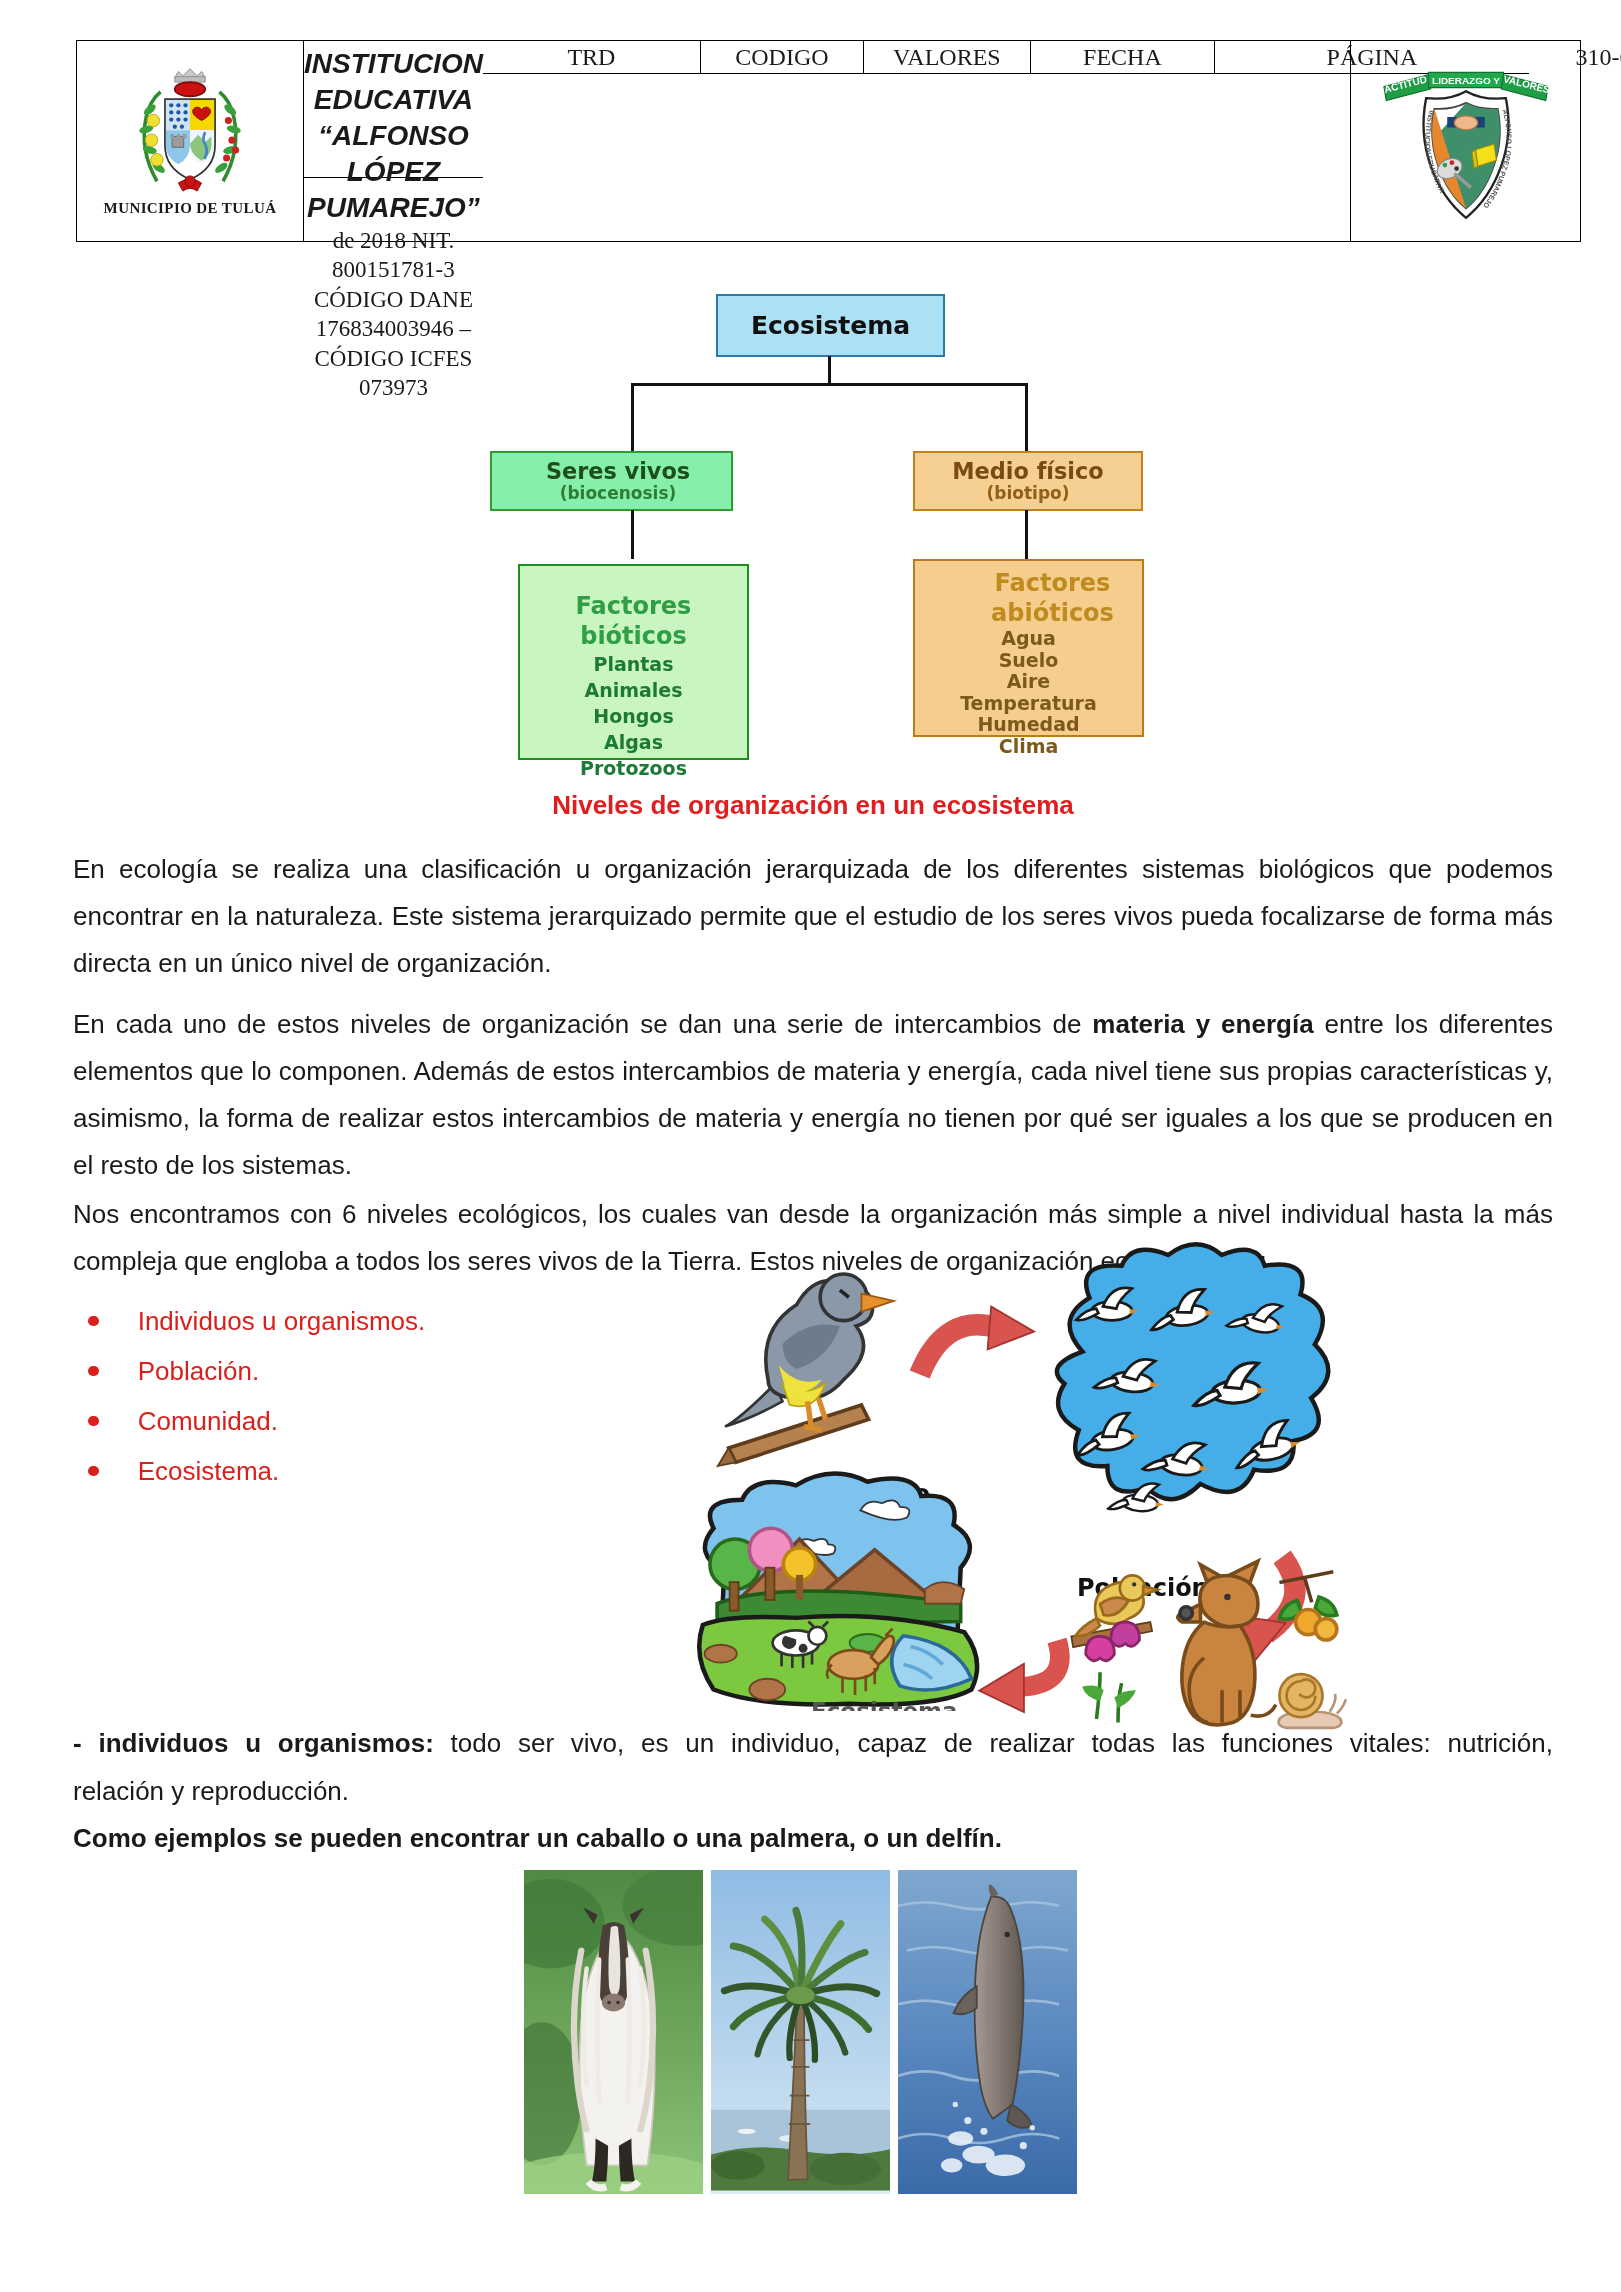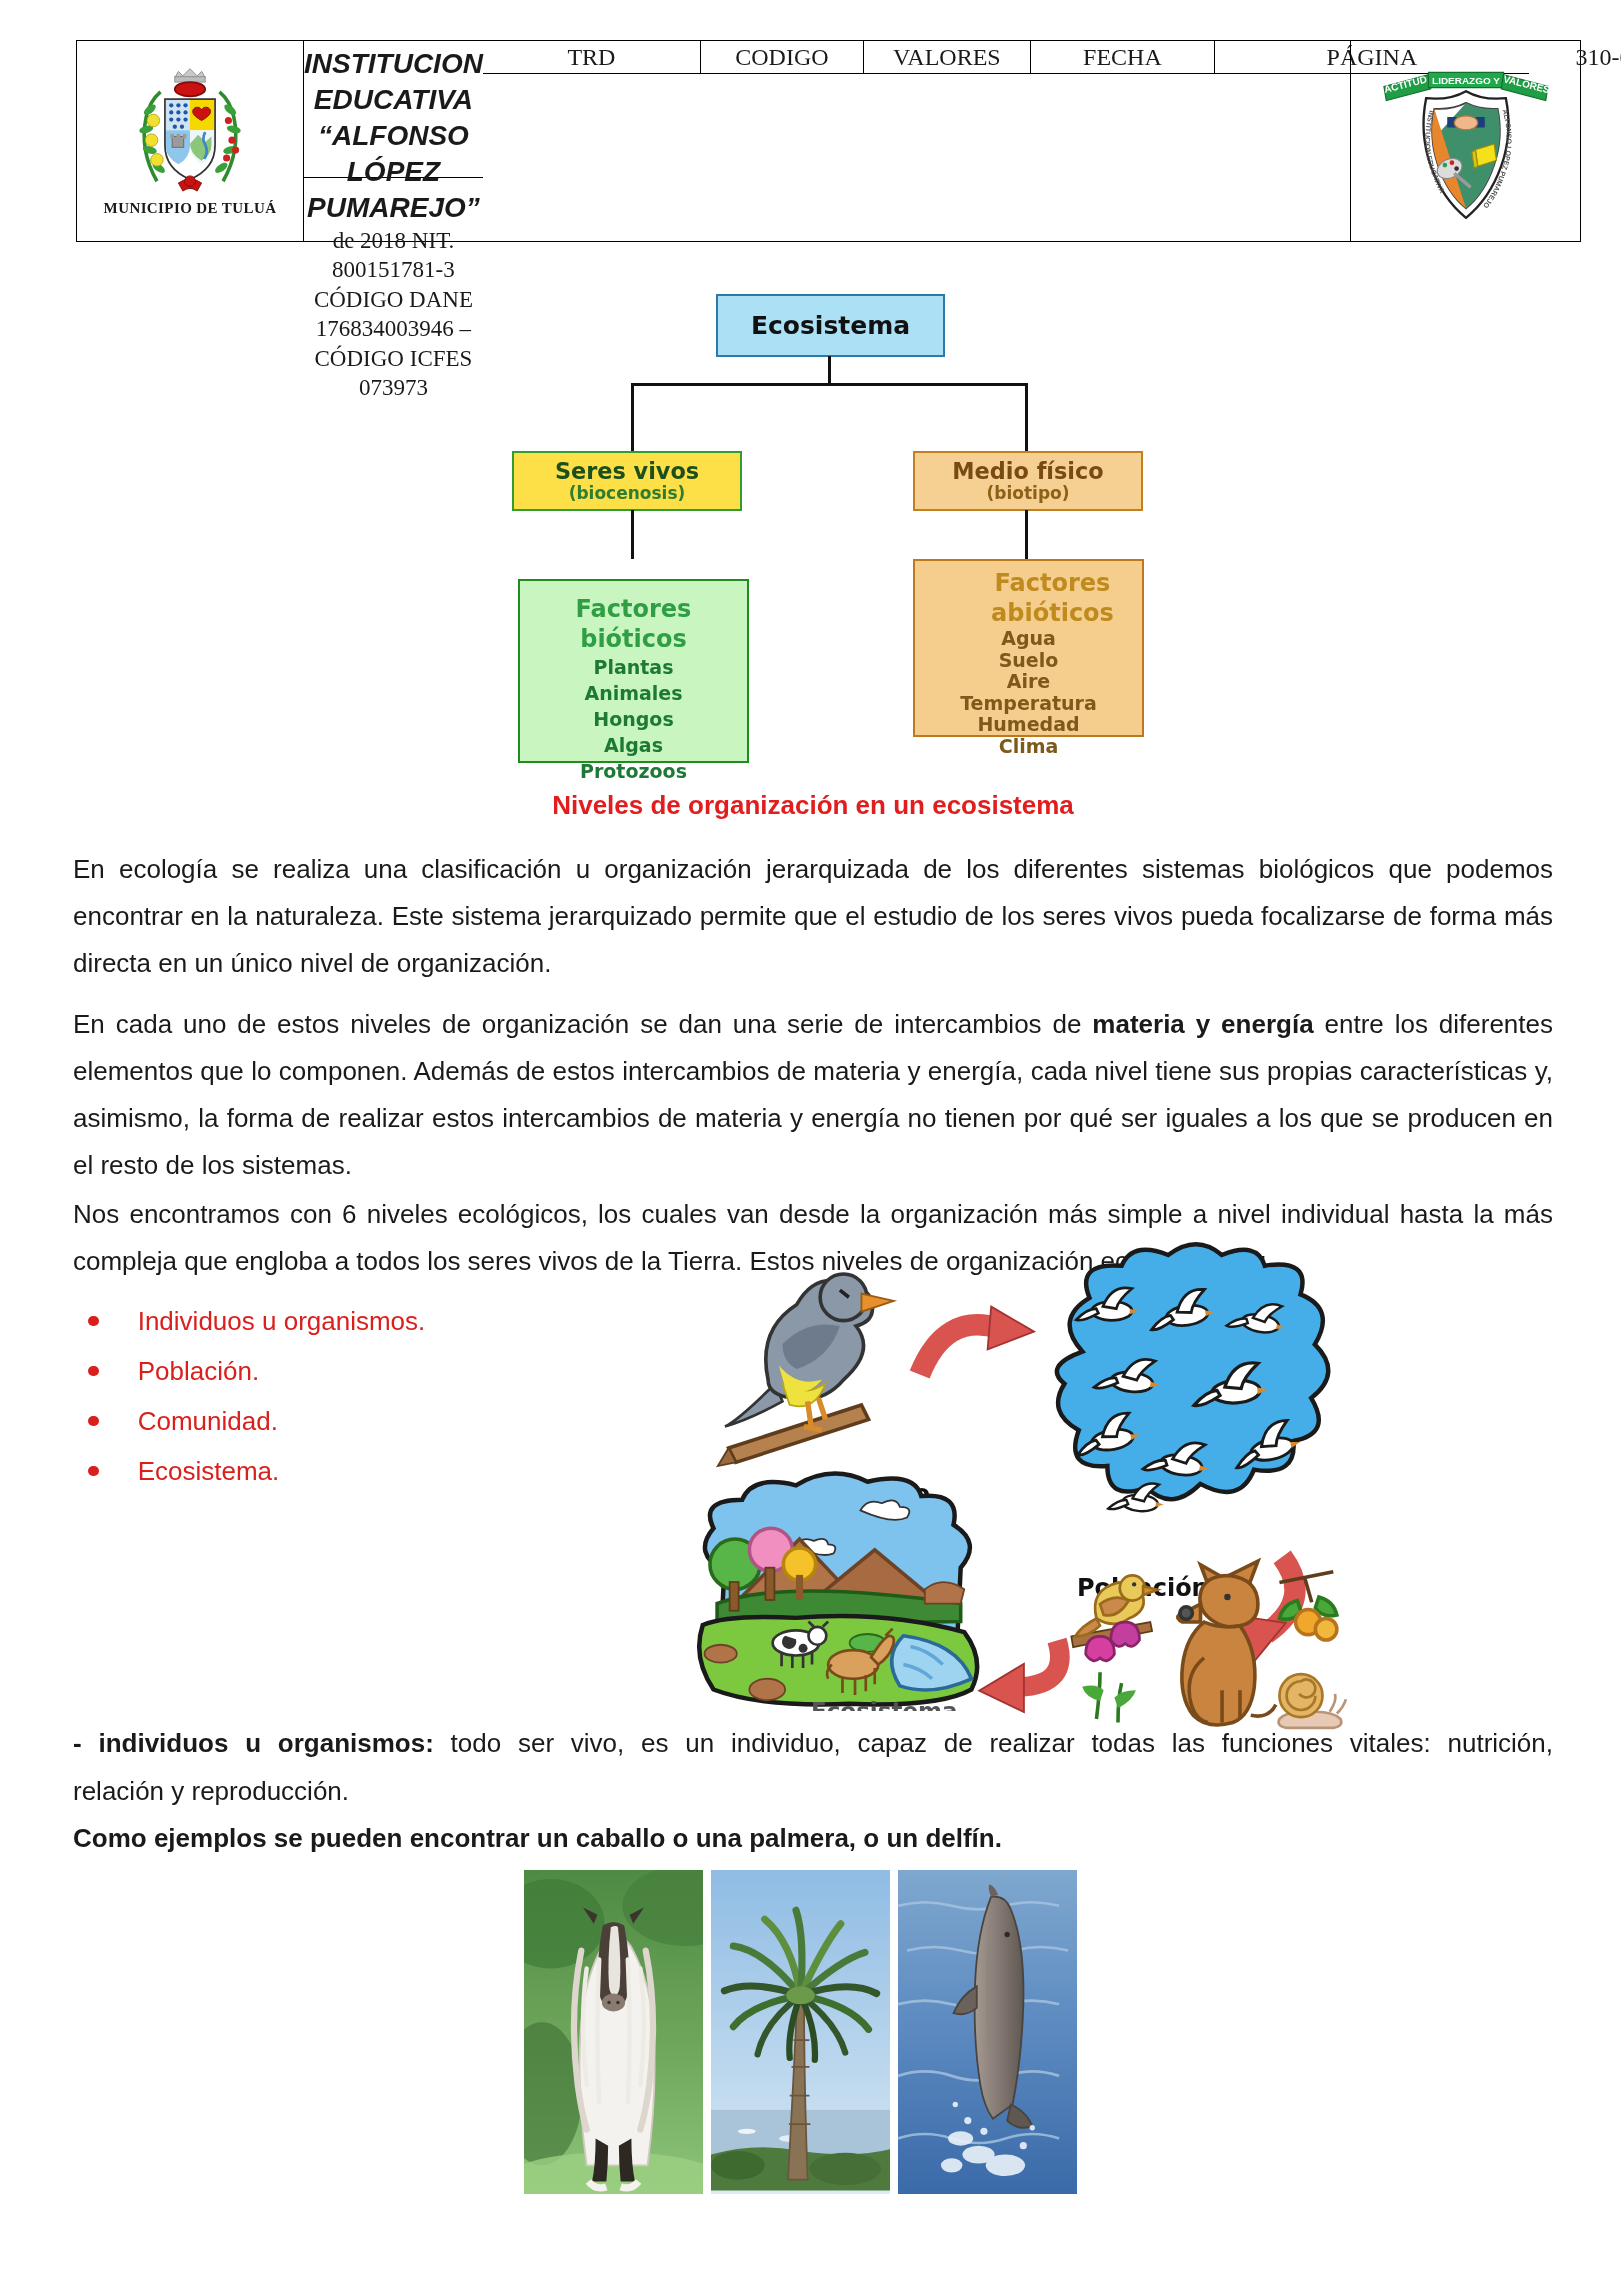--- a/index.html
+++ b/index.html
@@ -21,27 +21,27 @@
   .trow-val{height:33px;}
   .tcell{font-family:"Liberation Serif",serif;font-size:24px;display:flex;align-items:center;justify-content:center;}
   .tcell + .tcell{border-left:1.8px solid #000;}
 
   
   .dline{position:absolute;background:#111;}
   .dbox{position:absolute;display:flex;flex-direction:column;align-items:center;justify-content:center;
         font-family:"DejaVu Sans",sans-serif;font-weight:bold;text-align:center;}
   .box-eco{left:716px;top:294px;width:225px;height:59px;background:#ace0f4;border:2.7px solid #2d79a7;
            font-size:25px;color:#111;}
-  .box-seres{left:512px;top:451px;width:226px;height:56px;background:#fde047;border:2.7px solid #2f9e31;}
+  .box-seres{left:490px;top:451px;width:226px;height:56px;background:#86efac;border:2.7px solid #2f9e31;padding-left:13px;}
   .box-medio{left:913px;top:451px;width:226px;height:56px;background:#f6cf92;border:2.7px solid #c2801e;}
   .node-title{font-size:22.4px;line-height:25px;}
   .node-sub{font-size:17px;line-height:19.7px;}
   .box-seres .node-title{color:#1c4f1c;} .box-seres .node-sub{color:#2e7d32;}
   .box-medio .node-title{color:#7a4a15;} .box-medio .node-sub{color:#8f6018;}
-  .box-biotic{left:518px;top:579px;width:227px;height:167px;background:#c9f6c0;border:2.7px solid #1f8c1f;justify-content:flex-start;padding-top:13px;}
+  .box-biotic{left:518px;top:564px;width:227px;height:167px;background:#c9f6c0;border:2.7px solid #1f8c1f;justify-content:flex-start;padding-top:25px;}
   .box-abiotic{left:913px;top:559px;width:227px;height:167px;background:#f5cd8d;border:2.7px solid #bd7a1c;justify-content:flex-start;padding-top:7.2px;}
   .fact-title{font-size:24px;line-height:30px;}
   .box-biotic .fact-title{color:#2f9e44;}
   .box-abiotic .fact-title{color:#bf8a1e;padding-left:48px;}
   .fact-item{font-size:19px;line-height:26px;color:#1d7a36;}
   .box-abiotic .fact-item{line-height:21.5px;color:#7d5a1a;}
 
   
   .sec-title{position:absolute;left:73px;top:790px;width:1480px;text-align:center;
              font-size:26px;font-weight:bold;color:#e11d1d;}

